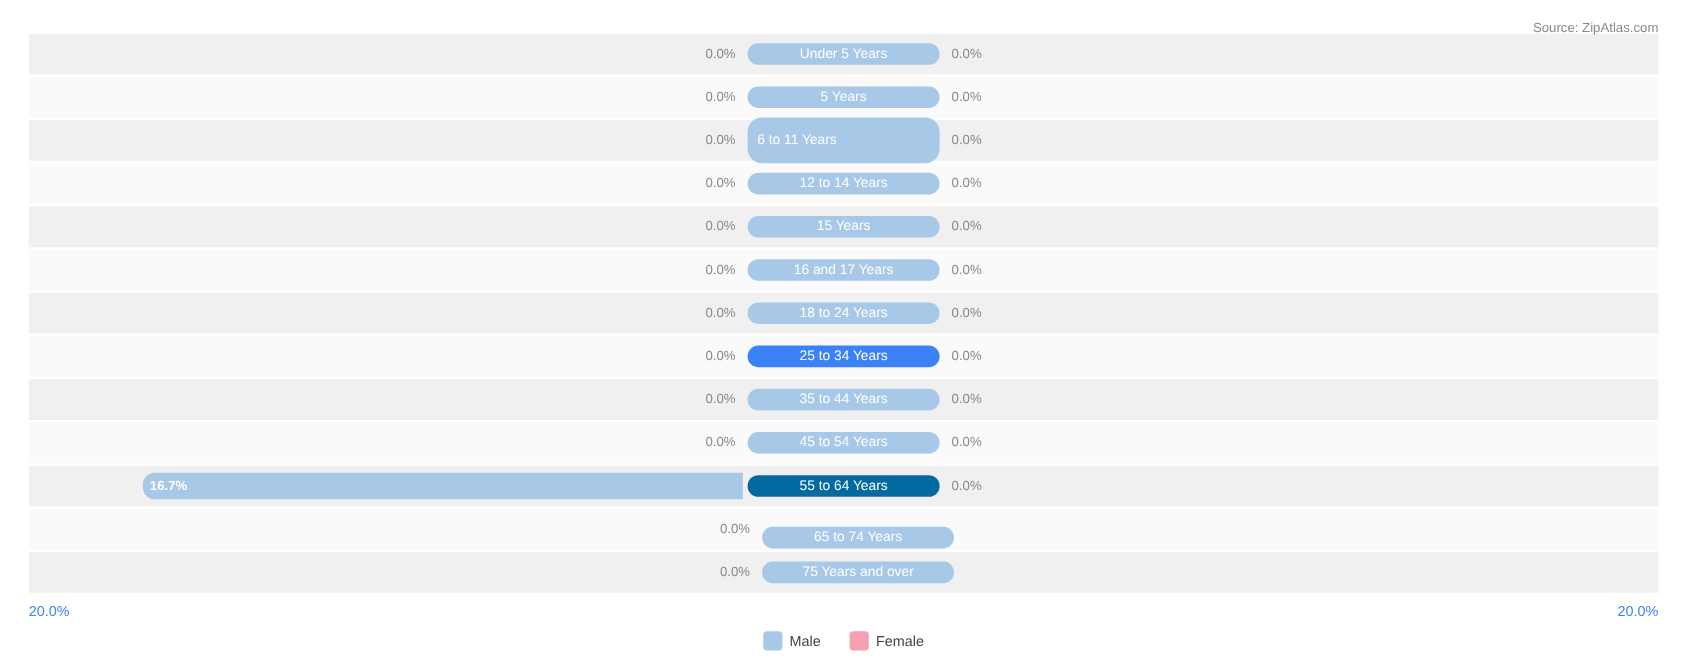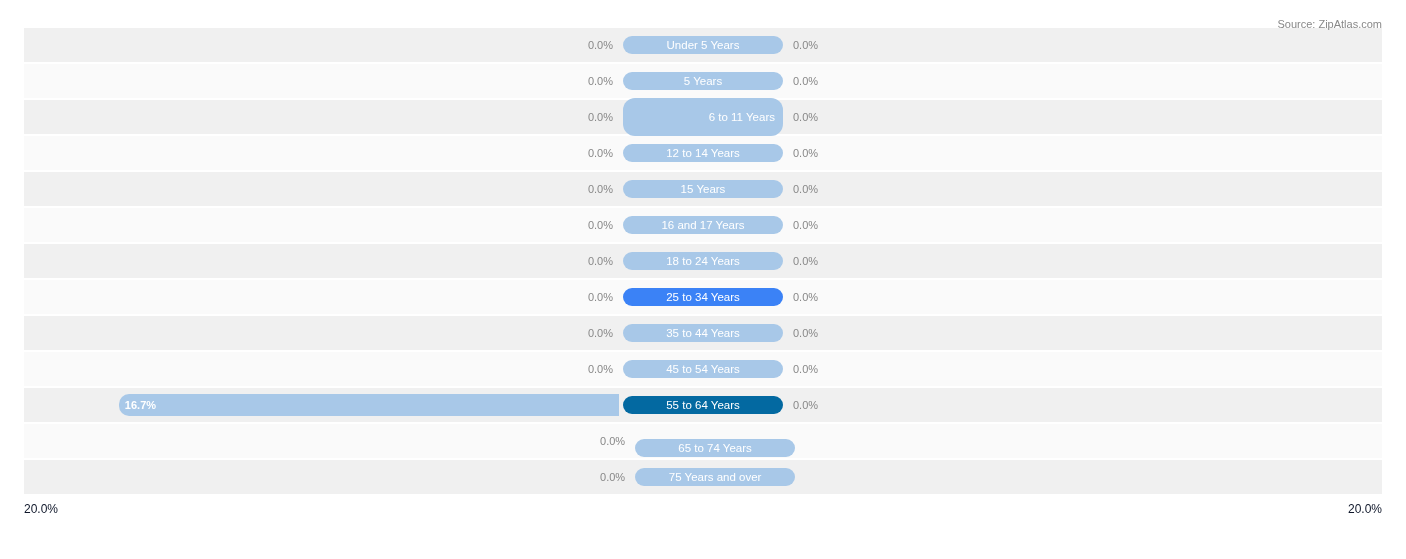--- a/index.html
+++ b/index.html
@@ -76,21 +76,21 @@
       white-space: nowrap;
       z-index: 2;
       flex-shrink: 0;
     }
     .axis-labels {
       display: flex;
       width: 100%;
       justify-content: space-between;
       padding: 6px 0 6px 0;
       font-size: 12px;
-      color: #0f172a;
+      color: #3b82f6;
     }
     .axis-left {
       width: 45%;
       display: flex;
       justify-content: flex-start;
     }
     .axis-right {
       width: 45%;
       display: flex;
       justify-content: flex-end;
@@ -144,21 +144,21 @@
         <div class="right-section" style="position: relative;">
           <span style="font-size: 11px; color: rgb(136, 136, 136); position: absolute; left: 10px;">0.0%</span>
           <div style="height: 22px; background: rgb(244, 160, 176); border-radius: 0px 10px 10px 0px; position: absolute; left: 4px; width: 0%; display: flex; align-items: center; justify-content: flex-end;"></div>
         </div>
       </div>
       <div class="bar-row">
         <div class="left-section" style="position: relative;">
           <span style="font-size: 11px; color: rgb(136, 136, 136); position: absolute; right: 10px;">0.0%</span>
           <div style="height: 22px; background: rgb(168, 200, 232); border-radius: 10px 0px 0px 10px; position: absolute; right: 4px; width: 0%; display: flex; align-items: center;"></div>
         </div>
-        <div class="label-center" style="width: 160px; text-align: right; font-size: 11.5px; color: rgb(255, 255, 255); background: rgb(168, 200, 232); border-radius: 12px; padding: 13px 8px; white-space: nowrap; z-index: 2; flex-shrink: 0;">6 to 11 Years</div>
+        <div class="label-center" style="width: 160px; text-align: left; font-size: 11.5px; color: rgb(255, 255, 255); background: rgb(168, 200, 232); border-radius: 12px; padding: 13px 8px; white-space: nowrap; z-index: 2; flex-shrink: 0;">6 to 11 Years</div>
         <div class="right-section" style="position: relative;">
           <span style="font-size: 11px; color: rgb(136, 136, 136); position: absolute; left: 10px;">0.0%</span>
           <div style="height: 22px; background: rgb(244, 160, 176); border-radius: 0px 10px 10px 0px; position: absolute; left: 4px; width: 0%; display: flex; align-items: center; justify-content: flex-end;"></div>
         </div>
       </div>
       <div class="bar-row">
         <div class="left-section" style="position: relative;">
           <span style="font-size: 11px; color: rgb(136, 136, 136); position: absolute; right: 10px;">0.0%</span>
           <div style="height: 22px; background: rgb(168, 200, 232); border-radius: 10px 0px 0px 10px; position: absolute; right: 4px; width: 0%; display: flex; align-items: center;"></div>
         </div>
@@ -265,13 +265,23 @@
   <div class="axis-labels">
     <div class="axis-left">
       <span>20.0%</span>
     </div>
     <div class="axis-center"></div>
     <div class="axis-right">
       <span>20.0%</span>
     </div>
   </div>
 
+  <div class="legend">
+    <div class="legend-item">
+      <div class="legend-box" style="background:#a8c8e8;"></div>
+      <span>Male</span>
+    </div>
+    <div class="legend-item">
+      <div class="legend-box" style="background:#f4a0b0;"></div>
+      <span>Female</span>
+    </div>
+  </div>
 </div>
 
 </body></html>

